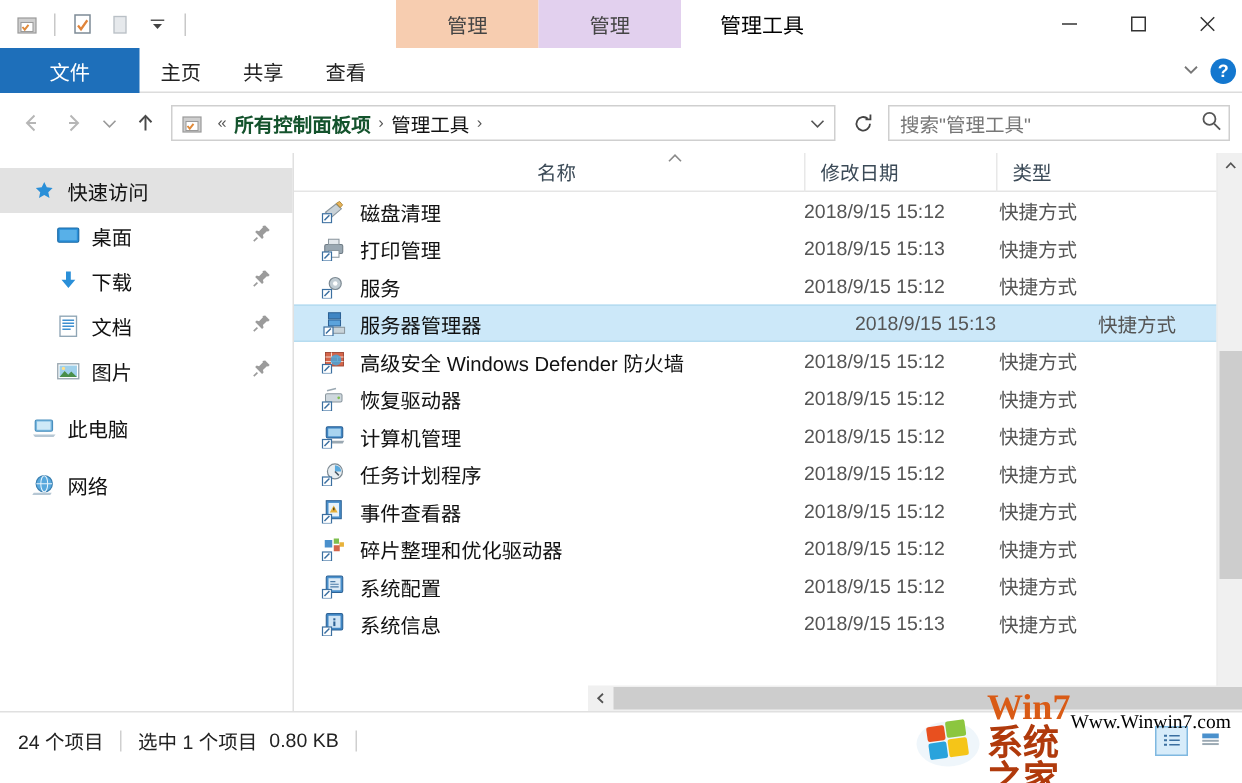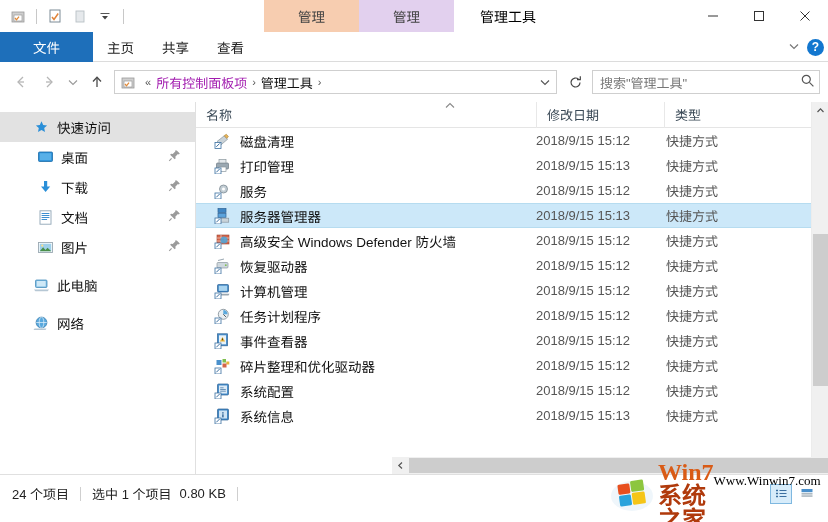--- a/index.html
+++ b/index.html
@@ -73,71 +73,71 @@
   .nav-btn.active { color: #4a4a4a; }
   .nav-btn.small { width: 18px; }
   .crumbbox {
     flex: 1; height: 24px; border: 1px solid #cfcfcf; background: #fff;
     display: flex; align-items: center; padding: 0 2px 0 5px; margin: 0 4px 0 2px;
     min-width: 0;
   }
   .crumb-ico { width: 17px; height: 17px; margin-right: 3px; flex: none; }
   .crumb-sep { color: #555; font-size: 11px; margin: 0 5px; flex: none; }
   .crumb-text { font-size: 13px; color: #111; white-space: nowrap; }
-  .crumb-text.dim { color: #a21caf; }
+  .crumb-text.dim { color: #14532d; font-weight: bold; }
   .crumb-spacer { flex: 1; }
   .crumb-drop { width: 18px; display: flex; align-items: center; justify-content: center; color: #555; }
   .refresh { width: 24px; height: 24px; display: flex; align-items: center; justify-content: center; color: #444; }
   .searchbox {
     width: 228px; height: 24px; border: 1px solid #cfcfcf; background: #fff;
     display: flex; align-items: center; padding: 0 4px 0 7px; margin-left: 3px;
   }
   .search-ph { flex: 1; font-size: 13px; color: #777; white-space: nowrap; }
 
   
   .body { position: relative; display: flex; height: 372px; }
 
   
   .sidebar {
     width: 196px; background: #fff; border-right: 1px solid #e0e0e0;
     padding-top: 10px; flex: none;
   }
   .snode {
-    height: 30px; display: flex; align-items: center; padding-left: 32px; position: relative;
+    height: 30px; display: flex; align-items: center; padding-left: 20px; position: relative;
   }
   .snode.sel { background: #e2e2e2; }
   .snode .sico { width: 18px; height: 18px; margin-right: 7px; display: flex; align-items: center; justify-content: center; flex: none; }
   .snode .slabel { font-size: 13.5px; color: #111; white-space: nowrap; }
   .snode.child { padding-left: 36px; }
   .snode .pin { position: absolute; right: 14px; top: 50%; transform: translateY(-50%); opacity: .85; }
   .sgap { height: 8px; }
 
   
   .listarea { flex: 1; position: relative; background: #fff; min-width: 0; display: flex; flex-direction: column; }
   .colhead {
     height: 26px; background: #fff; border-bottom: 1px solid #e5e5e5;
     display: flex; align-items: center; position: relative; flex: none;
   }
   .col {
     font-size: 13px; color: #3b4a57; padding-left: 10px; height: 26px;
     display: flex; align-items: center; position: relative;
   }
-  .col.c1 { width: 340px; }
+  .col.c1 { width: 340px; justify-content: center; }
   .col.c2 { width: 128px; border-left: 1px solid #e8e8e8; }
   .col.c3 { width: 120px; border-left: 1px solid #e8e8e8; }
   .sortmark {
     position: absolute; left: 248px; top: 0; width: 12px; height: 2px;
     color: #7a7a7a; font-size: 10px; text-align: center; line-height: 7px;
   }
 
   .rows { flex: 1; overflow: hidden; }
   .row {
     height: 25px; display: flex; align-items: center; position: relative;
   }
-  .row.sel { background: #cce8f9; border-top: 1px solid #b6dcf0; border-bottom: 1px solid #b6dcf0; height: 25px; }
+  .row.sel { background: #cce8f9; border-top: 1px solid #b6dcf0; border-bottom: 1px solid #b6dcf0; height: 25px; text-align: right; }
   .cell-name { width: 340px; display: flex; align-items: center; padding-left: 18px; min-width: 0; }
   .fico { width: 18px; height: 18px; margin-right: 8px; flex: none; position: relative; }
   .fname { font-size: 13.5px; color: #111; white-space: nowrap; }
   .cell-date { width: 128px; font-size: 13px; color: #555; white-space: nowrap; }
   .cell-type { width: 120px; font-size: 13px; color: #555; padding-left: 2px; white-space: nowrap; }
 
   
   .vscroll {
     position: absolute; right: 0; top: 0; width: 17px; height: 100%;
     background: #f0f0f0; border-left: 1px solid #ececec;

